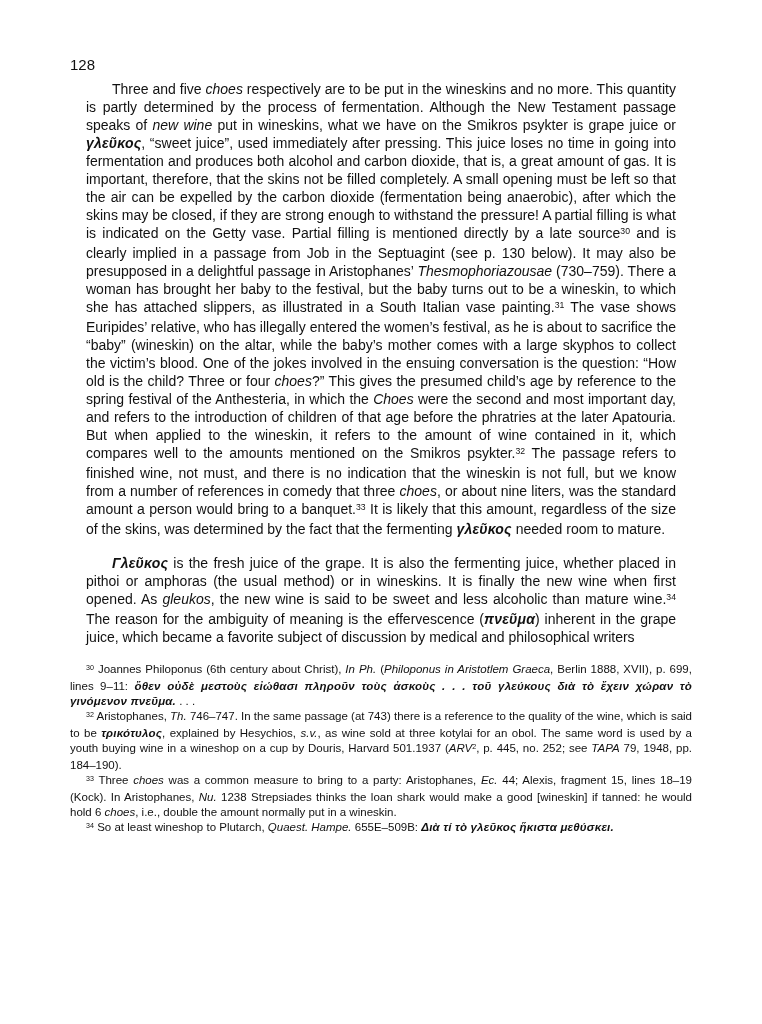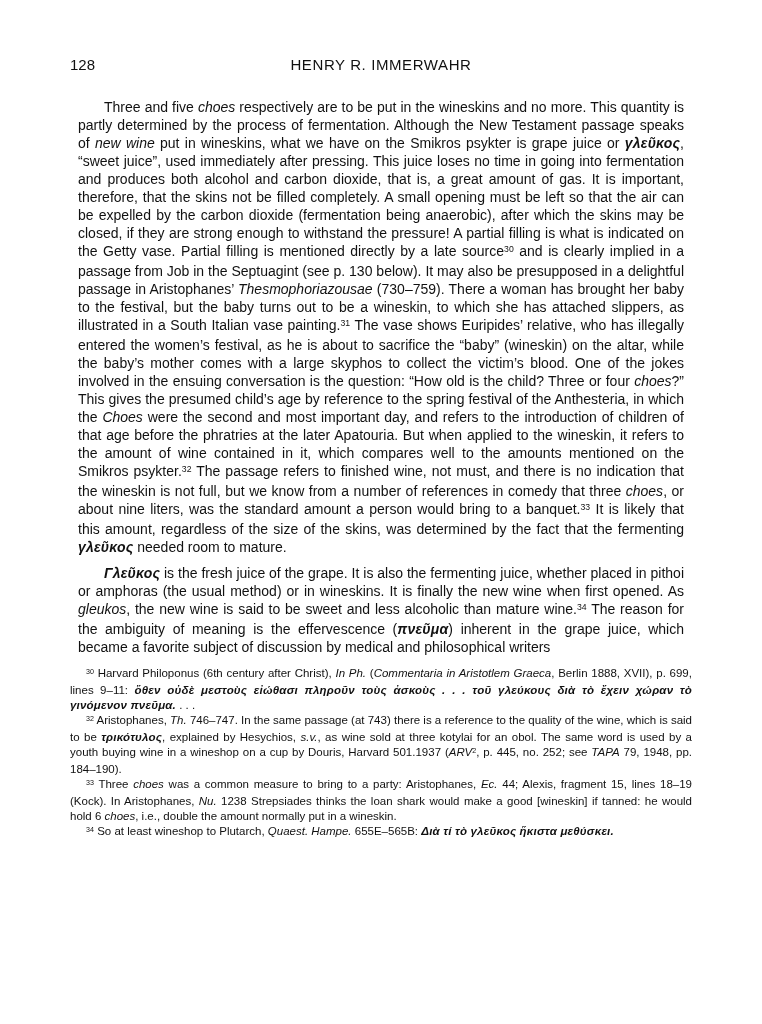--- a/index.html
+++ b/index.html
@@ -28,21 +28,21 @@
   }
   .page-number {
     position: absolute;
     left: 0;
     top: 0;
   }
   .running-head {
     letter-spacing: 0.6px;
   }
   .body-text p {
-    margin: 8px;
+    margin: 16px;
     font-size: 14px;
     line-height: 18px;
     text-align: justify;
     text-indent: 26px;
   }
   .footnotes {
     margin-top: 10px;
   }
   .footnotes p {
     margin: 0;
@@ -65,28 +65,27 @@
     text-indent: 0;
   }
 </style>
 </head>
 <body>
 
 <div class="page">
 
   <header class="page-header">
     <span class="page-number">128</span>
-    <span class="running-head">HENRY R. IMMERWAHR</span>
   </header>
 
   <main class="body-text">
     <p><span>Three and five </span><span class="i">choes</span><span> respectively are to be put in the wineskins and no more. This quantity is partly determined by the process of fermentation. Although the New Testament passage speaks of </span><span class="i">new wine</span><span> put in wineskins, what we have on the Smikros psykter is grape juice or </span><span class="g">γλεῦκος</span><span>, “sweet juice”, used immediately after pressing. This juice loses no time in going into fermentation and produces both alcohol and carbon dioxide, that is, a great amount of gas. It is important, therefore, that the skins not be filled completely. A small opening must be left so that the air can be expelled by the carbon dioxide (fermentation being anaerobic), after which the skins may be closed, if they are strong enough to withstand the pressure! A partial filling is what is indicated on the Getty vase. Partial filling is mentioned directly by a late source</span><span class="su">30</span><span> and is clearly implied in a passage from Job in the Septuagint (see p. 130 below). It may also be presupposed in a delightful passage in Aristophanes’ </span><span class="i">Thesmophoriazousae</span><span> (730–759). There a woman has brought her baby to the festival, but the baby turns out to be a wineskin, to which she has attached slippers, as illustrated in a South Italian vase painting.</span><span class="su">31</span><span> The vase shows Euripides’ relative, who has illegally entered the women’s festival, as he is about to sacrifice the “baby” (wineskin) on the altar, while the baby’s mother comes with a large skyphos to collect the victim’s blood. One of the jokes involved in the ensuing conversation is the question: “How old is the child? Three or four </span><span class="i">choes</span><span>?” This gives the presumed child’s age by reference to the spring festival of the Anthesteria, in which the </span><span class="i">Choes</span><span> were the second and most important day, and refers to the introduction of children of that age before the phratries at the later Apatouria. But when applied to the wineskin, it refers to the amount of wine contained in it, which compares well to the amounts mentioned on the Smikros psykter.</span><span class="su">32</span><span> The passage refers to finished wine, not must, and there is no indication that the wineskin is not full, but we know from a number of references in comedy that three </span><span class="i">choes</span><span>, or about nine liters, was the standard amount a person would bring to a banquet.</span><span class="su">33</span><span> It is likely that this amount, regardless of the size of the skins, was determined by the fact that the fermenting </span><span class="g">γλεῦκος</span><span> needed room to mature.</span></p>
     <p><span class="g">Γλεῦκος</span><span> is the fresh juice of the grape. It is also the fermenting juice, whether placed in pithoi or amphoras (the usual method) or in wineskins. It is finally the new wine when first opened. As </span><span class="i">gleukos</span><span>, the new wine is said to be sweet and less alcoholic than mature wine.</span><span class="su">34</span><span> The reason for the ambiguity of meaning is the effervescence (</span><span class="g">πνεῦμα</span><span>) inherent in the grape juice, which became a favorite subject of discussion by medical and philosophical writers</span></p>
   </main>
 
   <footer class="footnotes">
-    <p><span class="su">30</span><span> Harvard Philoponus (6th century after Christ), </span><span class="i">In Ph.</span><span> (</span><span class="i">Commentaria in Aristotlem Graeca</span><span>, Berlin 1888, XVII), p. 699, lines 9–11: </span><span class="g">ὅθεν οὐδὲ μεστοὺς εἰώθασι πληροῦν τοὺς ἀσκοὺς . . . τοῦ γλεύκους διὰ τὸ ἔχειν χώραν τὸ γινόμενον πνεῦμα.</span><span> . . .</span></p>
+    <p><span class="su">30</span><span> Joannes Philoponus (6th century about Christ), </span><span class="i">In Ph.</span><span> (</span><span class="i">Philoponus in Aristotlem Graeca</span><span>, Berlin 1888, XVII), p. 699, lines 9–11: </span><span class="g">ὅθεν οὐδὲ μεστοὺς εἰώθασι πληροῦν τοὺς ἀσκοὺς . . . τοῦ γλεύκους διὰ τὸ ἔχειν χώραν τὸ γινόμενον πνεῦμα.</span><span> . . .</span></p>
     <p><span class="su">32</span><span> Aristophanes, </span><span class="i">Th.</span><span> 746–747. In the same passage (at 743) there is a reference to the quality of the wine, which is said to be </span><span class="g">τρικότυλος</span><span>, explained by Hesychios, </span><span class="i">s.v.</span><span>, as wine sold at three kotylai for an obol. The same word is used by a youth buying wine in a wineshop on a cup by Douris, Harvard 501.1937 (</span><span class="i">ARV</span><span class="su">2</span><span>, p. 445, no. 252; see </span><span class="i">TAPA</span><span> 79, 1948, pp. 184–190).</span></p>
     <p><span class="su">33</span><span> Three </span><span class="i">choes</span><span> was a common measure to bring to a party: Aristophanes, </span><span class="i">Ec.</span><span> 44; Alexis, fragment 15, lines 18–19 (Kock). In Aristophanes, </span><span class="i">Nu.</span><span> 1238 Strepsiades thinks the loan shark would make a good [wineskin] if tanned: he would hold 6 </span><span class="i">choes</span><span>, i.e., double the amount normally put in a wineskin.</span></p>
-    <p><span class="su">34</span><span> So at least wineshop to Plutarch, </span><span class="i">Quaest. Hampe.</span><span> 655E–565B: </span><span class="g">Διὰ τί τὸ γλεῦκος ἥκιστα μεθύσκει.</span></p>
+    <p><span class="su">34</span><span> So at least wineshop to Plutarch, </span><span class="i">Quaest. Hampe.</span><span> 655E–509B: </span><span class="g">Διὰ τί τὸ γλεῦκος ἥκιστα μεθύσκει.</span></p>
   </footer>
 
 </div>
 
 </body></html>

